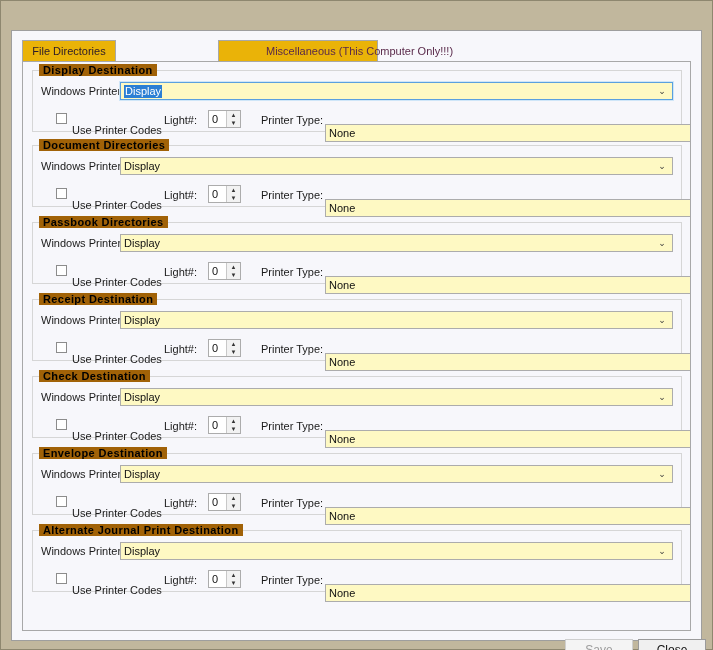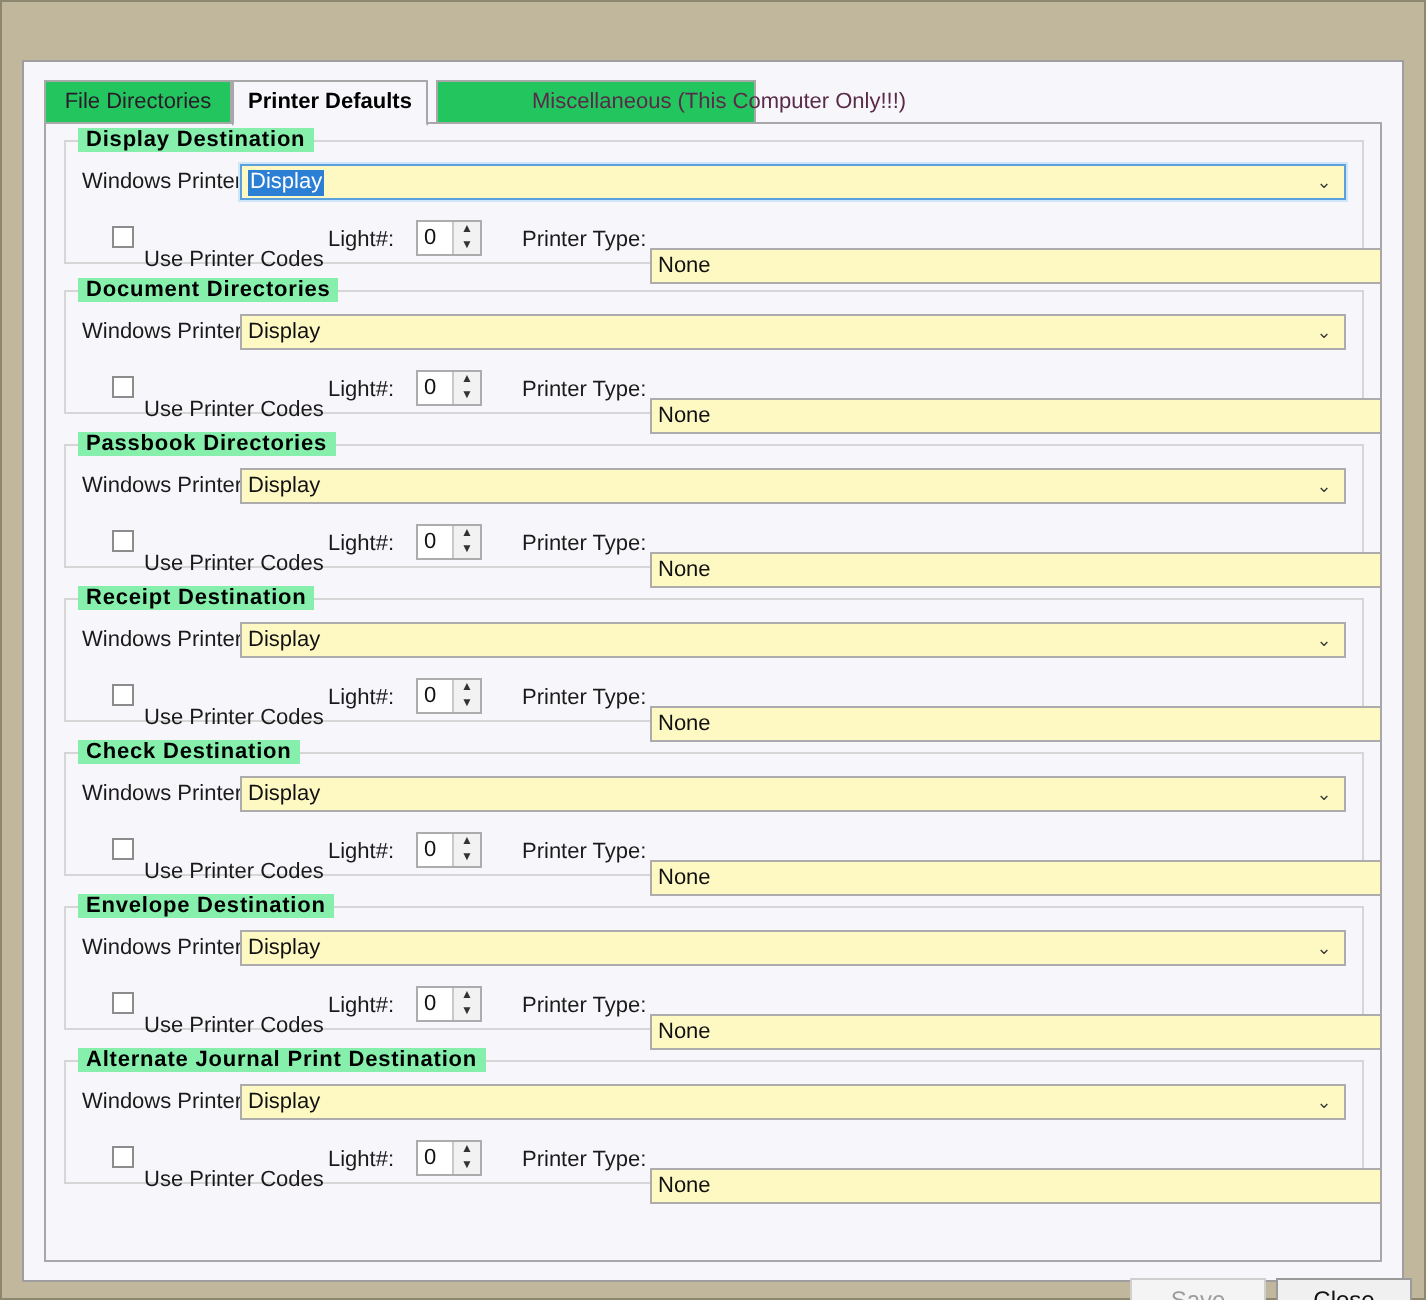--- a/index.html
+++ b/index.html
@@ -79,21 +79,21 @@
     position: absolute;
     left: 10px; top: 9px;
     width: 669px;
     height: 22px;
   }
   .tab {
     position: absolute;
     top: 0;
     height: 22px;
     box-sizing: border-box;
-    background: #22c55e;
+    background: #eab308;
     border: 1px solid #a8a8a8;
     border-bottom: 1px solid #a8a8a8;
     font-size: 11px;
     color: #2a1a2a;
     line-height: 20px;
     text-align: center;
     cursor: pointer;
     white-space: nowrap;
   }
   .tab.selected {
@@ -133,21 +133,21 @@
     position: absolute;
     left: 0; top: 6px;
     width: 650px;
     height: 62px;
     box-sizing: border-box;
     border: 1px solid #d6d6d6;
   }
   .group-title {
     position: absolute;
     left: 7px; top: 0px;
-    background: #86efac;
+    background: #a16207;
     padding: 0 4px;
     font-size: 11px;
     font-weight: bold;
     color: #000000;
     white-space: nowrap;
     letter-spacing: 0.4px;
   }
 
   
   .lbl {
@@ -285,23 +285,20 @@
 
 <div class="window">
 
 
   <div class="client">
 
     <div class="tabstrip">
       <div class="tab tab-0">
         <span class="tabtext">File Directories</span>
       </div>
-      <div class="tab tab-1 selected">
-        <span class="tabtext">Printer Defaults</span>
-      </div>
       <div class="tab tab-2">
         <span class="tabtext">Miscellaneous (This Computer Only!!!)</span>
       </div>
     </div>
 
     <div class="tabpage">
 
       <div class="group" style="top:2px;">
         <div class="group-border"></div>
         <div class="group-title">Display Destination</div>

